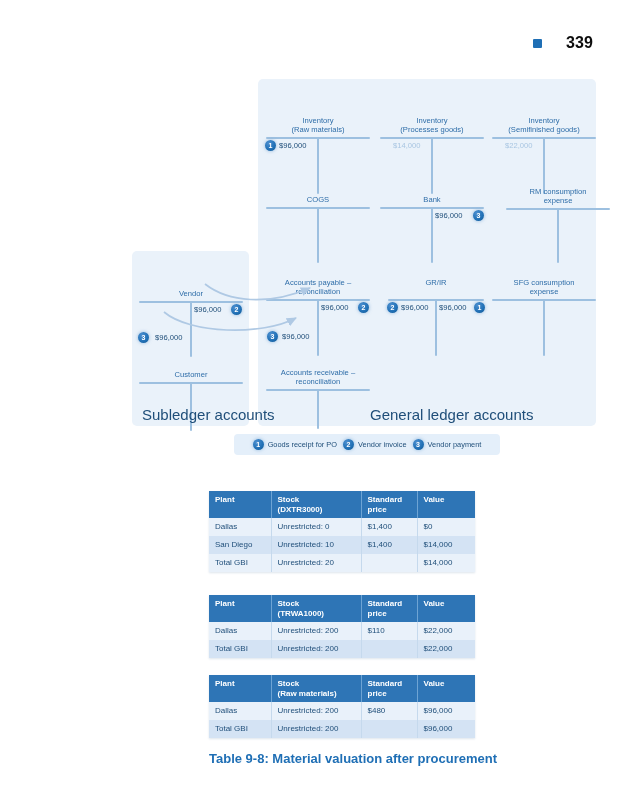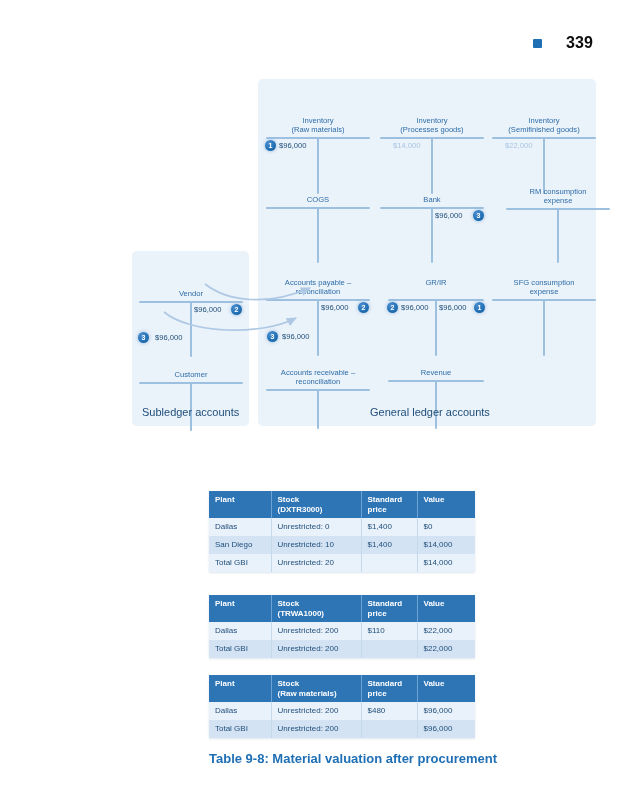--- a/index.html
+++ b/index.html
@@ -22,21 +22,21 @@
     width:9px;height:9px;background:#1F6FB5;display:inline-block;border-radius:1px;
   }
   .runhead .pgno{font-size:16px;font-weight:bold;color:#0d0d0d;margin-left:16px;}
 
   
   .panel{position:absolute;background:#EAF2FA;border-radius:5px;}
   #gl-panel{left:258px;top:79px;width:338px;height:347px;}
   #sub-panel{left:132px;top:251px;width:117px;height:175px;}
 
   .panel-caption{
-    position:absolute;font-size:11px;color:#1F4E79;white-space:nowrap;
+    position:absolute;font-size:15px;color:#1F4E79;white-space:nowrap;
   }
 
   
   .tacct{position:absolute;margin-top:32px;}
   .tacct .tlabel{
     position:absolute;left:0;top:0;width:100%;
     text-align:center;font-size:7.6px;line-height:9.4px;color:#2E6DA8;
   }
   .tacct .tbar{
     position:absolute;left:0;width:100%;height:1.6px;background:#9DC0E0;border-radius:1px;
@@ -220,27 +220,20 @@
 
   <div class="tacct" style="left:266px;top:336px;width:104px;height:62px;">
     <div class="tlabel">
       <div>Accounts receivable –</div>
       <div>reconciliation</div>
     </div>
     <div class="tbar" style="top:21px;"></div>
     <div class="tstem" style="top:21px;height:40px;"></div>
   </div>
 
-  <div class="tacct" style="left:388px;top:336px;width:96px;height:62px;">
-    <div class="tlabel">
-      <div>Revenue</div>
-    </div>
-    <div class="tbar" style="top:12px;"></div>
-    <div class="tstem" style="top:12px;height:49px;"></div>
-  </div>
 
   <div class="tacct" style="left:139px;top:257px;width:104px;height:68px;">
     <div class="tlabel">
       <div>Vendor</div>
     </div>
     <div class="tbar" style="top:12px;"></div>
     <div class="tstem" style="top:12px;height:56px;"></div>
     <div class="amt cr" style="left:55px;top:16px;">$96,000</div>
     <div class="bullet" style="left:92px;top:15px;">2</div>
     <div class="amt dr" style="left:16px;top:44px;">$96,000</div>
@@ -261,20 +254,34 @@
         <path d="M0,0 L6,2.6 L0,5.2 z" fill="#AFC9E4"></path>
       </marker>
     </defs>
     <path d="M205,284 C228,302 268,306 310,288" fill="none" stroke="#AFC9E4" stroke-width="1.7" marker-end="url(#ah)"></path>
     <path d="M164,312 C190,334 262,336 296,318" fill="none" stroke="#AFC9E4" stroke-width="1.7" marker-end="url(#ah)"></path>
   </svg>
 
   <div class="panel-caption" style="left:142px;top:406px;">Subledger accounts</div>
   <div class="panel-caption" style="left:370px;top:406px;">General ledger accounts</div>
 
+  <div class="legend">
+    <span class="lg-item">
+      <span class="bullet">1</span>
+      <span>Goods receipt for PO</span>
+    </span>
+    <span class="lg-item">
+      <span class="bullet">2</span>
+      <span>Vendor invoice</span>
+    </span>
+    <span class="lg-item">
+      <span class="bullet">3</span>
+      <span>Vendor payment</span>
+    </span>
+  </div>
 
 
   <table class="vtab" id="tbl1">
     <colgroup>
         <col class="col-plant">
         <col class="col-stock">
         <col class="col-price">
         <col class="col-value">
       </colgroup>
     <thead>

